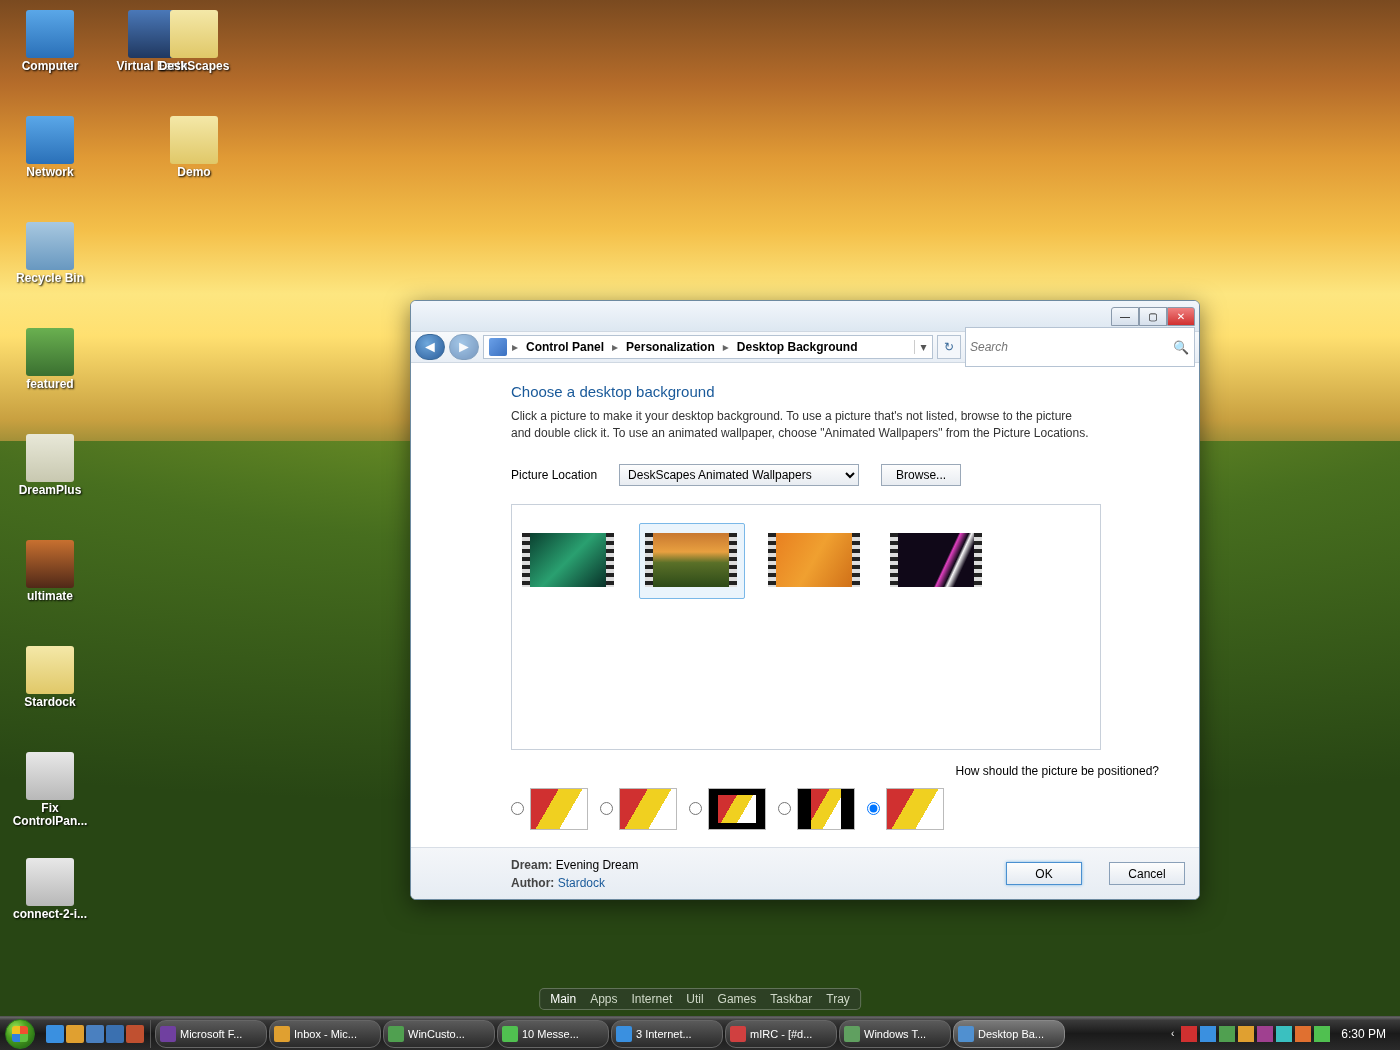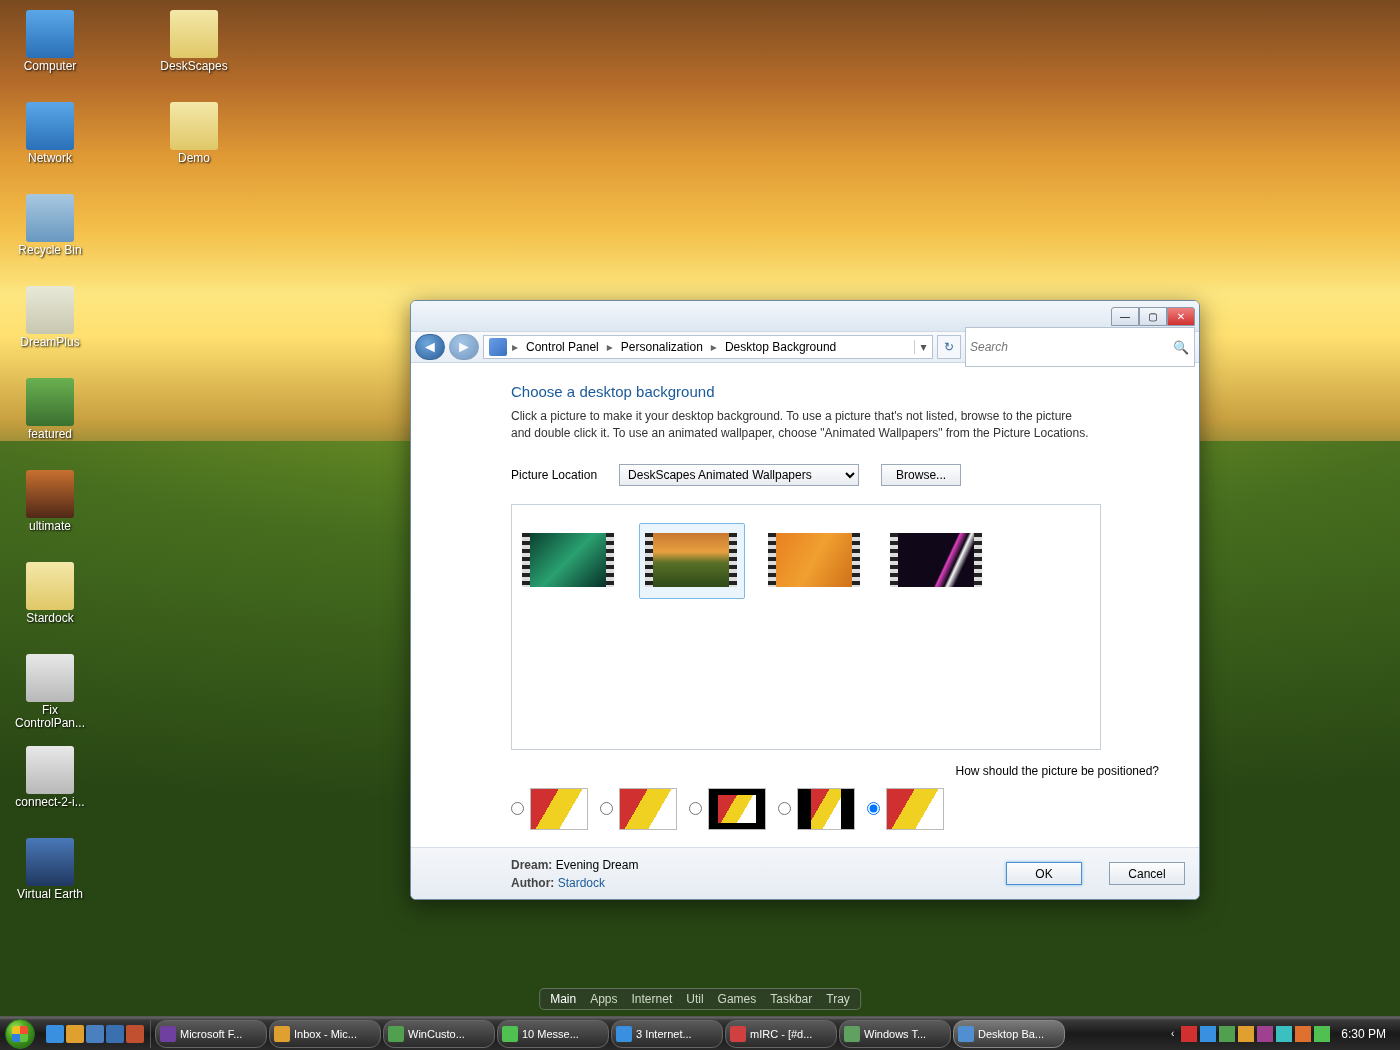--- a/index.html
+++ b/index.html
@@ -9,42 +9,42 @@
   position: absolute; inset: 0;
   background: linear-gradient(to bottom,
     #7a4a20 0%, #b56c2a 8%, #e09a35 15%, #f4c04a 22%, #fde680 28%,
     #ffe070 32%, #c8a040 40%, #5a7028 46%, #3d5a1c 60%, #2d4a18 100%);
 }
 .desktop::before { 
   content:""; position:absolute; left:0; right:0; top:42%; bottom:0;
   background: radial-gradient(ellipse 140% 70% at 50% -10%, rgba(120,160,40,0.9) 0%, rgba(70,110,30,0.95) 40%, rgba(40,70,20,1) 100%);
 }
 
-.desktop-icons { position: absolute; top: 6px; left: 6px; width: 280px; display: flex; flex-wrap: wrap; gap: 0; }
+.desktop-icons { position: absolute; top: 6px; left: 6px; width: 280px; display: flex; flex-wrap: wrap; gap: 14px; font-weight: bold; }
 .di { width: 88px; height: 92px; display:flex; flex-direction:column; align-items:center; justify-content:flex-start; padding-top:4px; cursor:pointer; }
 .di .icon-box { width:48px; height:48px; border-radius:3px; display:flex; align-items:center; justify-content:center; }
 .di .label { color:#fff; font-size:12px; text-align:center; text-shadow:1px 1px 2px #000; margin-top:2px; max-width:84px; line-height:1.1; }
 .col2 { position:absolute; top:6px; left:150px; }
 
 .window {
   position:absolute; top:300px; left:410px; width:790px; height:600px;
   background:#fff; border:1px solid #6d8aa0; border-radius:6px;
   box-shadow:0 6px 24px rgba(0,0,0,0.5);
 }
 .title-bar { height:30px; background:linear-gradient(#f2f6fb,#dde7f1); border-radius:5px 5px 0 0; display:flex; justify-content:flex-end; align-items:center; padding-right:4px; }
 .win-ctrl { display:flex; gap:0; }
 .win-btn { width:28px; height:19px; border:1px solid #8a9aac; background:linear-gradient(#f4f7fb,#d6e0ec); display:flex; align-items:center; justify-content:center; font-size:10px; cursor:pointer; }
 .win-btn.close { background:linear-gradient(#f08080,#d03030); color:#fff; border-radius:0 3px 0 0; }
 .win-btn.min { border-radius:3px 0 0 0; }
 
 .nav-bar { height:32px; background:linear-gradient(#f8fafc,#e8eef5); border-top:1px solid #cfd8e2; border-bottom:1px solid #cfd8e2; display:flex; align-items:center; padding:0 4px; gap:4px; }
 .nav-btn { width:30px; height:26px; border-radius:13px; background:radial-gradient(circle at 40% 35%, #6fa8dc, #2a5c9a); border:1px solid #3a6a9a; display:flex; align-items:center; justify-content:center; color:#fff; cursor:pointer; }
 .nav-btn.fwd { opacity:0.6; }
 .breadcrumb { flex:1; height:24px; border:1px solid #b5c3d3; background:#fff; display:flex; align-items:center; font-size:12px; padding-left:2px; }
-.bc-seg { padding:0 6px; cursor:pointer; }
+.bc-seg { padding:0 6px; cursor:pointer;font-weight:bold; }
 .bc-arrow { color:#666; padding:0 2px; }
 .bc-icon { width:18px; height:18px; background:linear-gradient(135deg,#6aa0e8,#3a70c0); border-radius:2px; margin:0 3px; }
 .bc-drop { width:18px; border-left:1px solid #ccc; text-align:center; color:#555; cursor:pointer; }
 .refresh-btn { width:24px; height:24px; border:1px solid #b5c3d3; background:#f4f7fb; display:flex; align-items:center; justify-content:center; cursor:pointer; font-size:12px; color:#3a6a9a; }
 .search-box { width:230px; height:40px; border:1px solid #b5c3d3; background:#fff; display:flex; align-items:center; padding:0 4px; }
 .search-box input { border:none; outline:none; flex:1; font-size:12px; font-style:italic; color:#888; }
 .search-box .mag { color:#3a6a9a; font-size:13px; }
 
 .content { padding:20px 40px 0 100px; }
 .content h1 { color:#1a5a9a; font-weight:normal; font-size:15px; margin-bottom:8px; }
@@ -108,26 +108,26 @@
     </div>
     <div class="di">
       <div class="icon-box" style="background:linear-gradient(#5aa7e8,#2a70b8)"></div>
       <div class="label">Network</div>
     </div>
     <div class="di">
       <div class="icon-box" style="background:linear-gradient(#a8c8e0,#6898c0)"></div>
       <div class="label">Recycle Bin</div>
     </div>
     <div class="di">
+      <div class="icon-box" style="background:linear-gradient(#6ab050,#3a7030)"></div>
+      <div class="label">featured</div>
+    </div>
+    <div class="di">
       <div class="icon-box" style="background:linear-gradient(#e8e8d8,#c8c8b0)"></div>
       <div class="label">DreamPlus</div>
-    </div>
-    <div class="di">
-      <div class="icon-box" style="background:linear-gradient(#6ab050,#3a7030)"></div>
-      <div class="label">featured</div>
     </div>
     <div class="di">
       <div class="icon-box" style="background:linear-gradient(#c87030,#502818)"></div>
       <div class="label">ultimate</div>
     </div>
     <div class="di">
       <div class="icon-box" style="background:linear-gradient(#f4e8a8,#e0c868)"></div>
       <div class="label">Stardock</div>
     </div>
     <div class="di">

